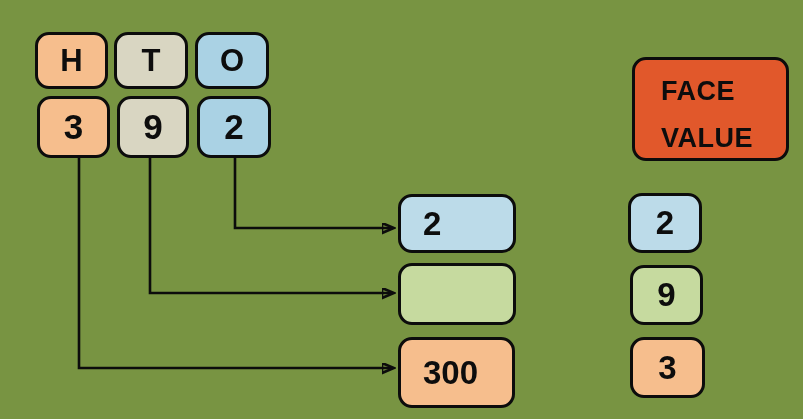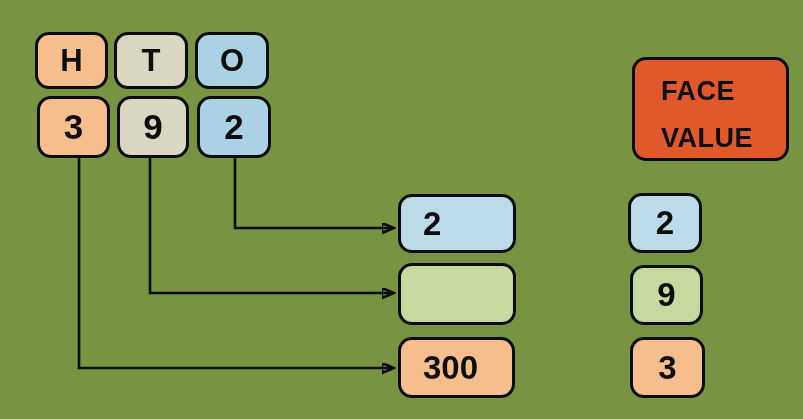--- a/index.html
+++ b/index.html
@@ -54,21 +54,21 @@
     line-height: 47px;
     letter-spacing: 0.5px;
   }
   .bx-pv-title { left: 380px; top: 57px; width: 158px; height: 114px; padding: 8px 8px 0 22px; }
   .bx-fv-title { left: 588px; top: 57px; width: 157px; height: 104px; padding: 8px 8px 0 26px; margin-left: 44px; }
 
   
   .pv-box { justify-content: flex-start; padding-left: 22px; font-size: 33px; }
   .bx-pv-2   { left: 398px; top: 194px; width: 118px; height: 59px; }
   .bx-pv-mid { left: 398px; top: 263px; width: 118px; height: 62px; }
-  .bx-pv-300 { left: 398px; top: 337px; width: 117px; height: 61px; }
+  .bx-pv-300 { left: 398px; top: 337px; width: 117px; height: 71px; }
 
   
   .fv-box { font-size: 33px; }
   .bx-fv-2 { left: 628px; top: 193px; width: 74px; height: 60px; }
   .bx-fv-9 { left: 630px; top: 265px; width: 73px; height: 60px; }
   .bx-fv-3 { left: 630px; top: 337px; width: 75px; height: 61px; }
 
   .connectors {
     position: absolute;
     left: 0; top: 0;

